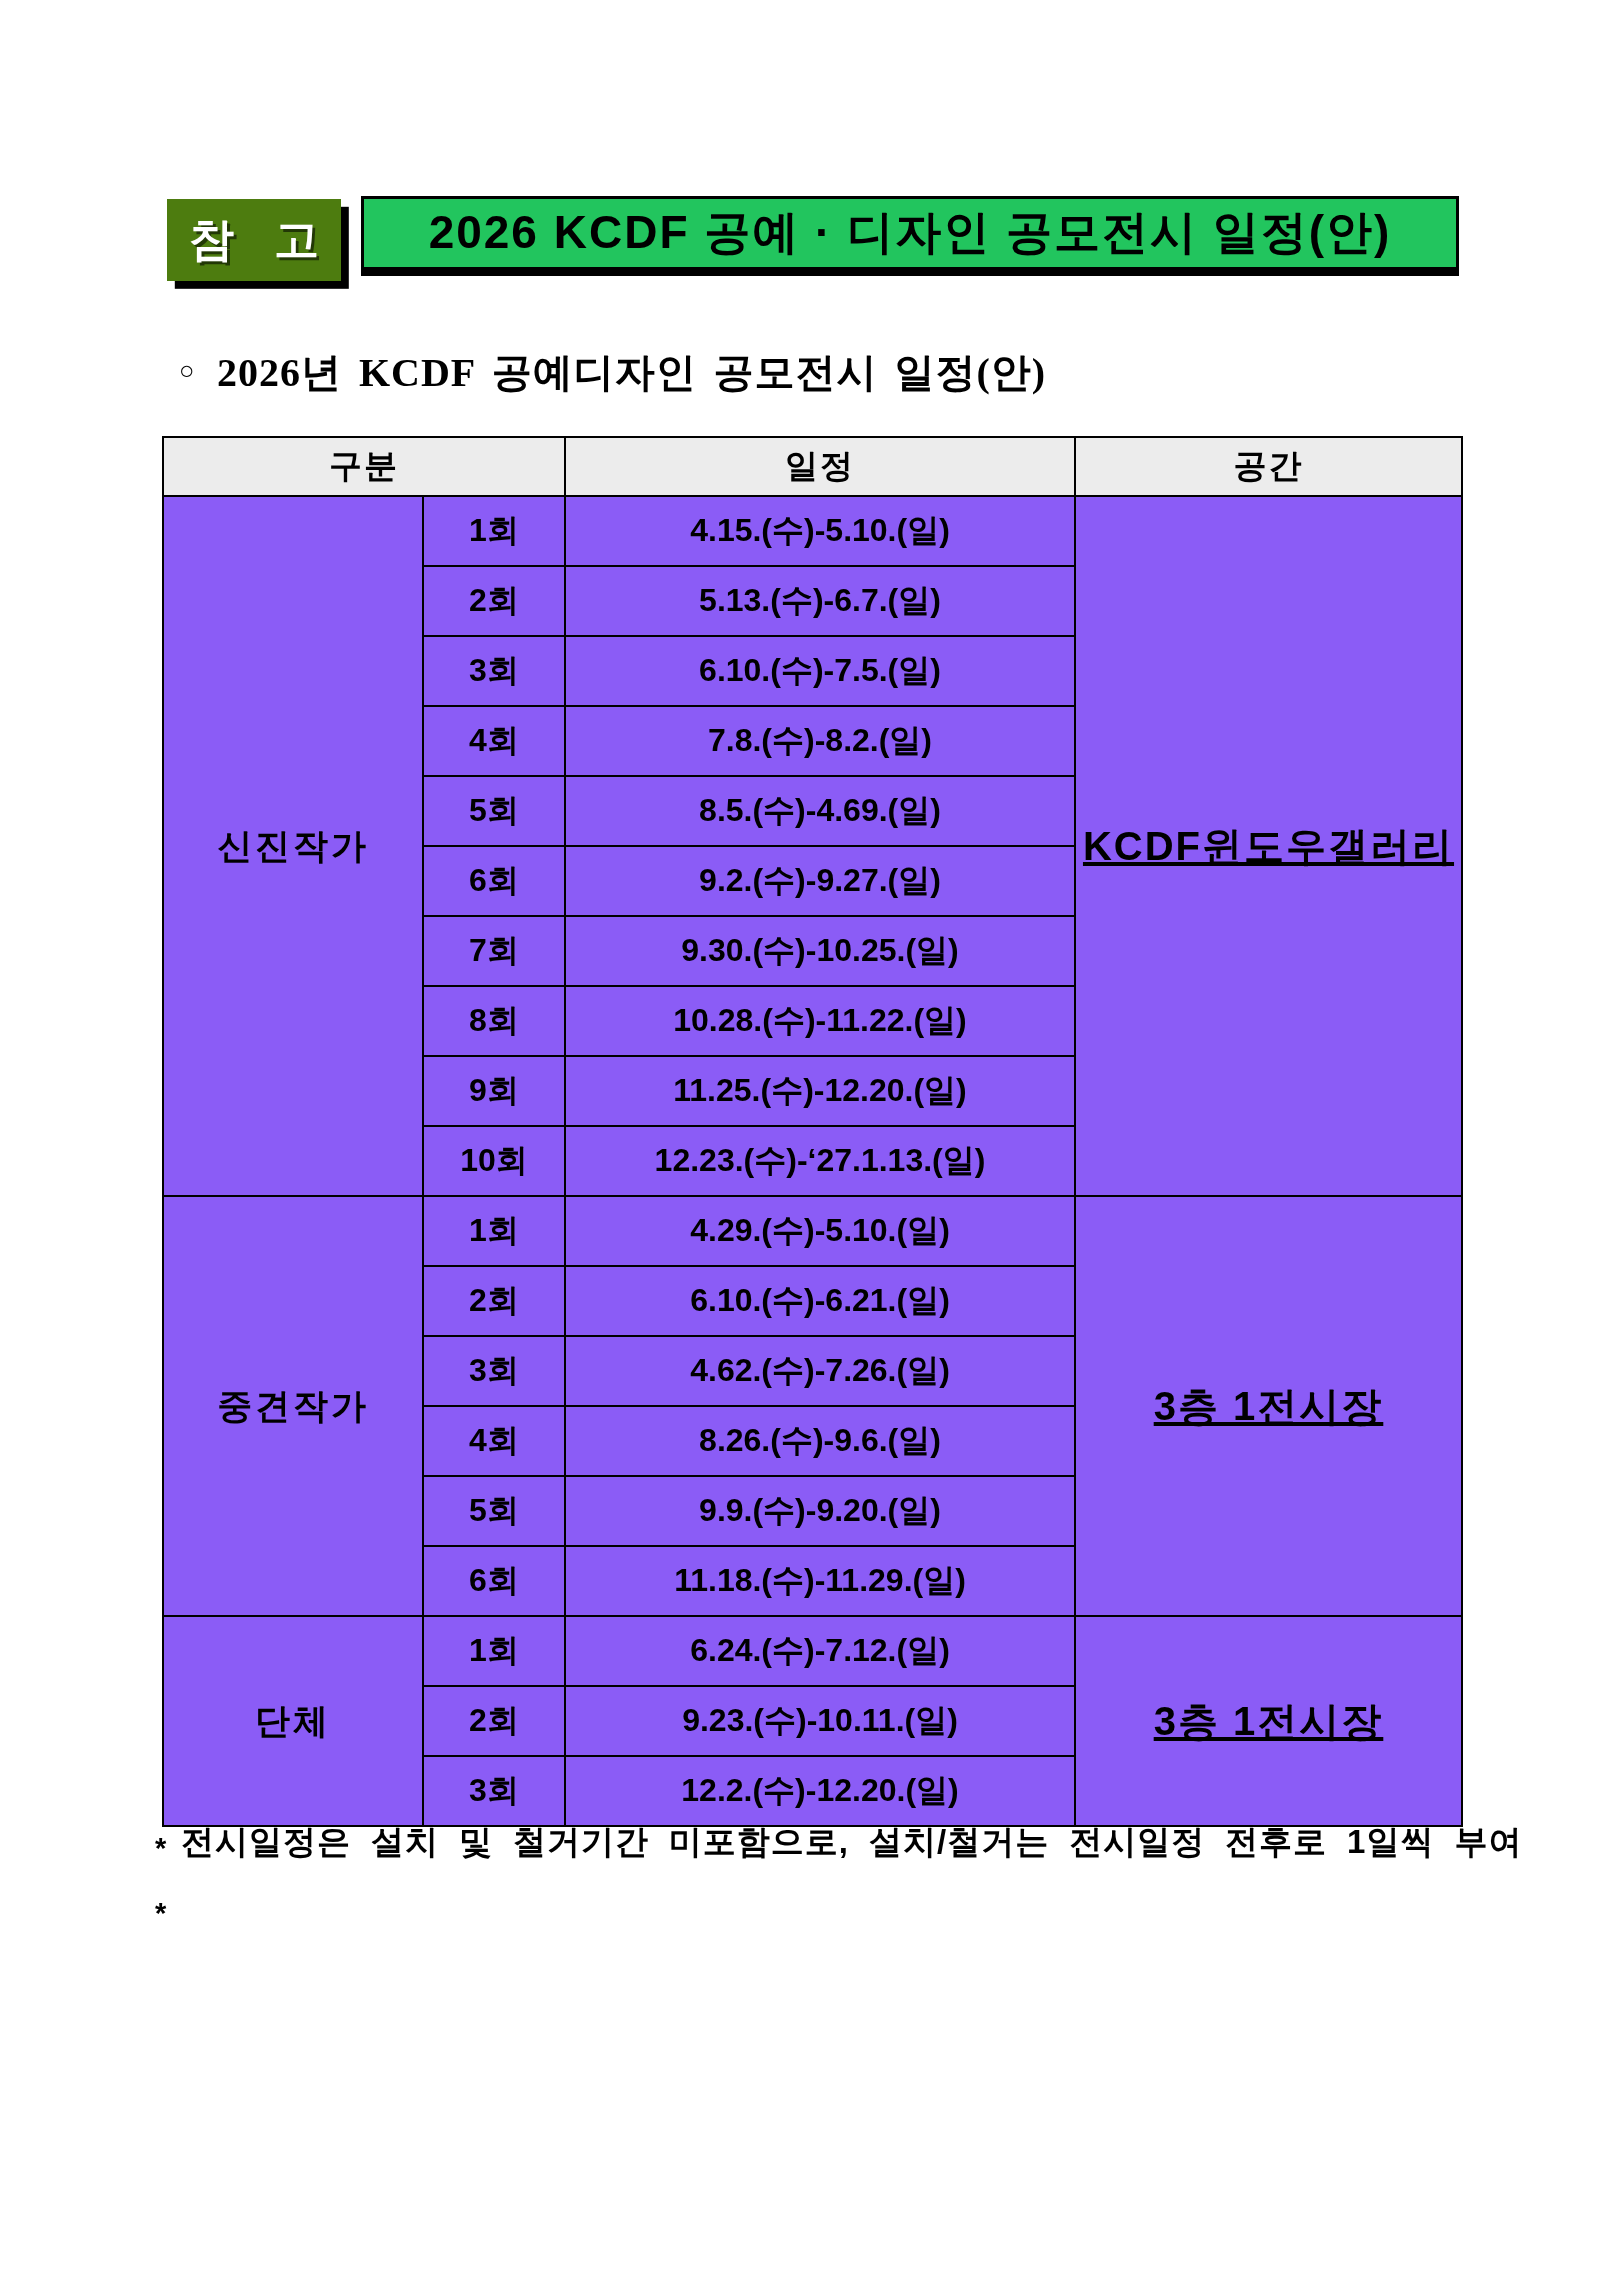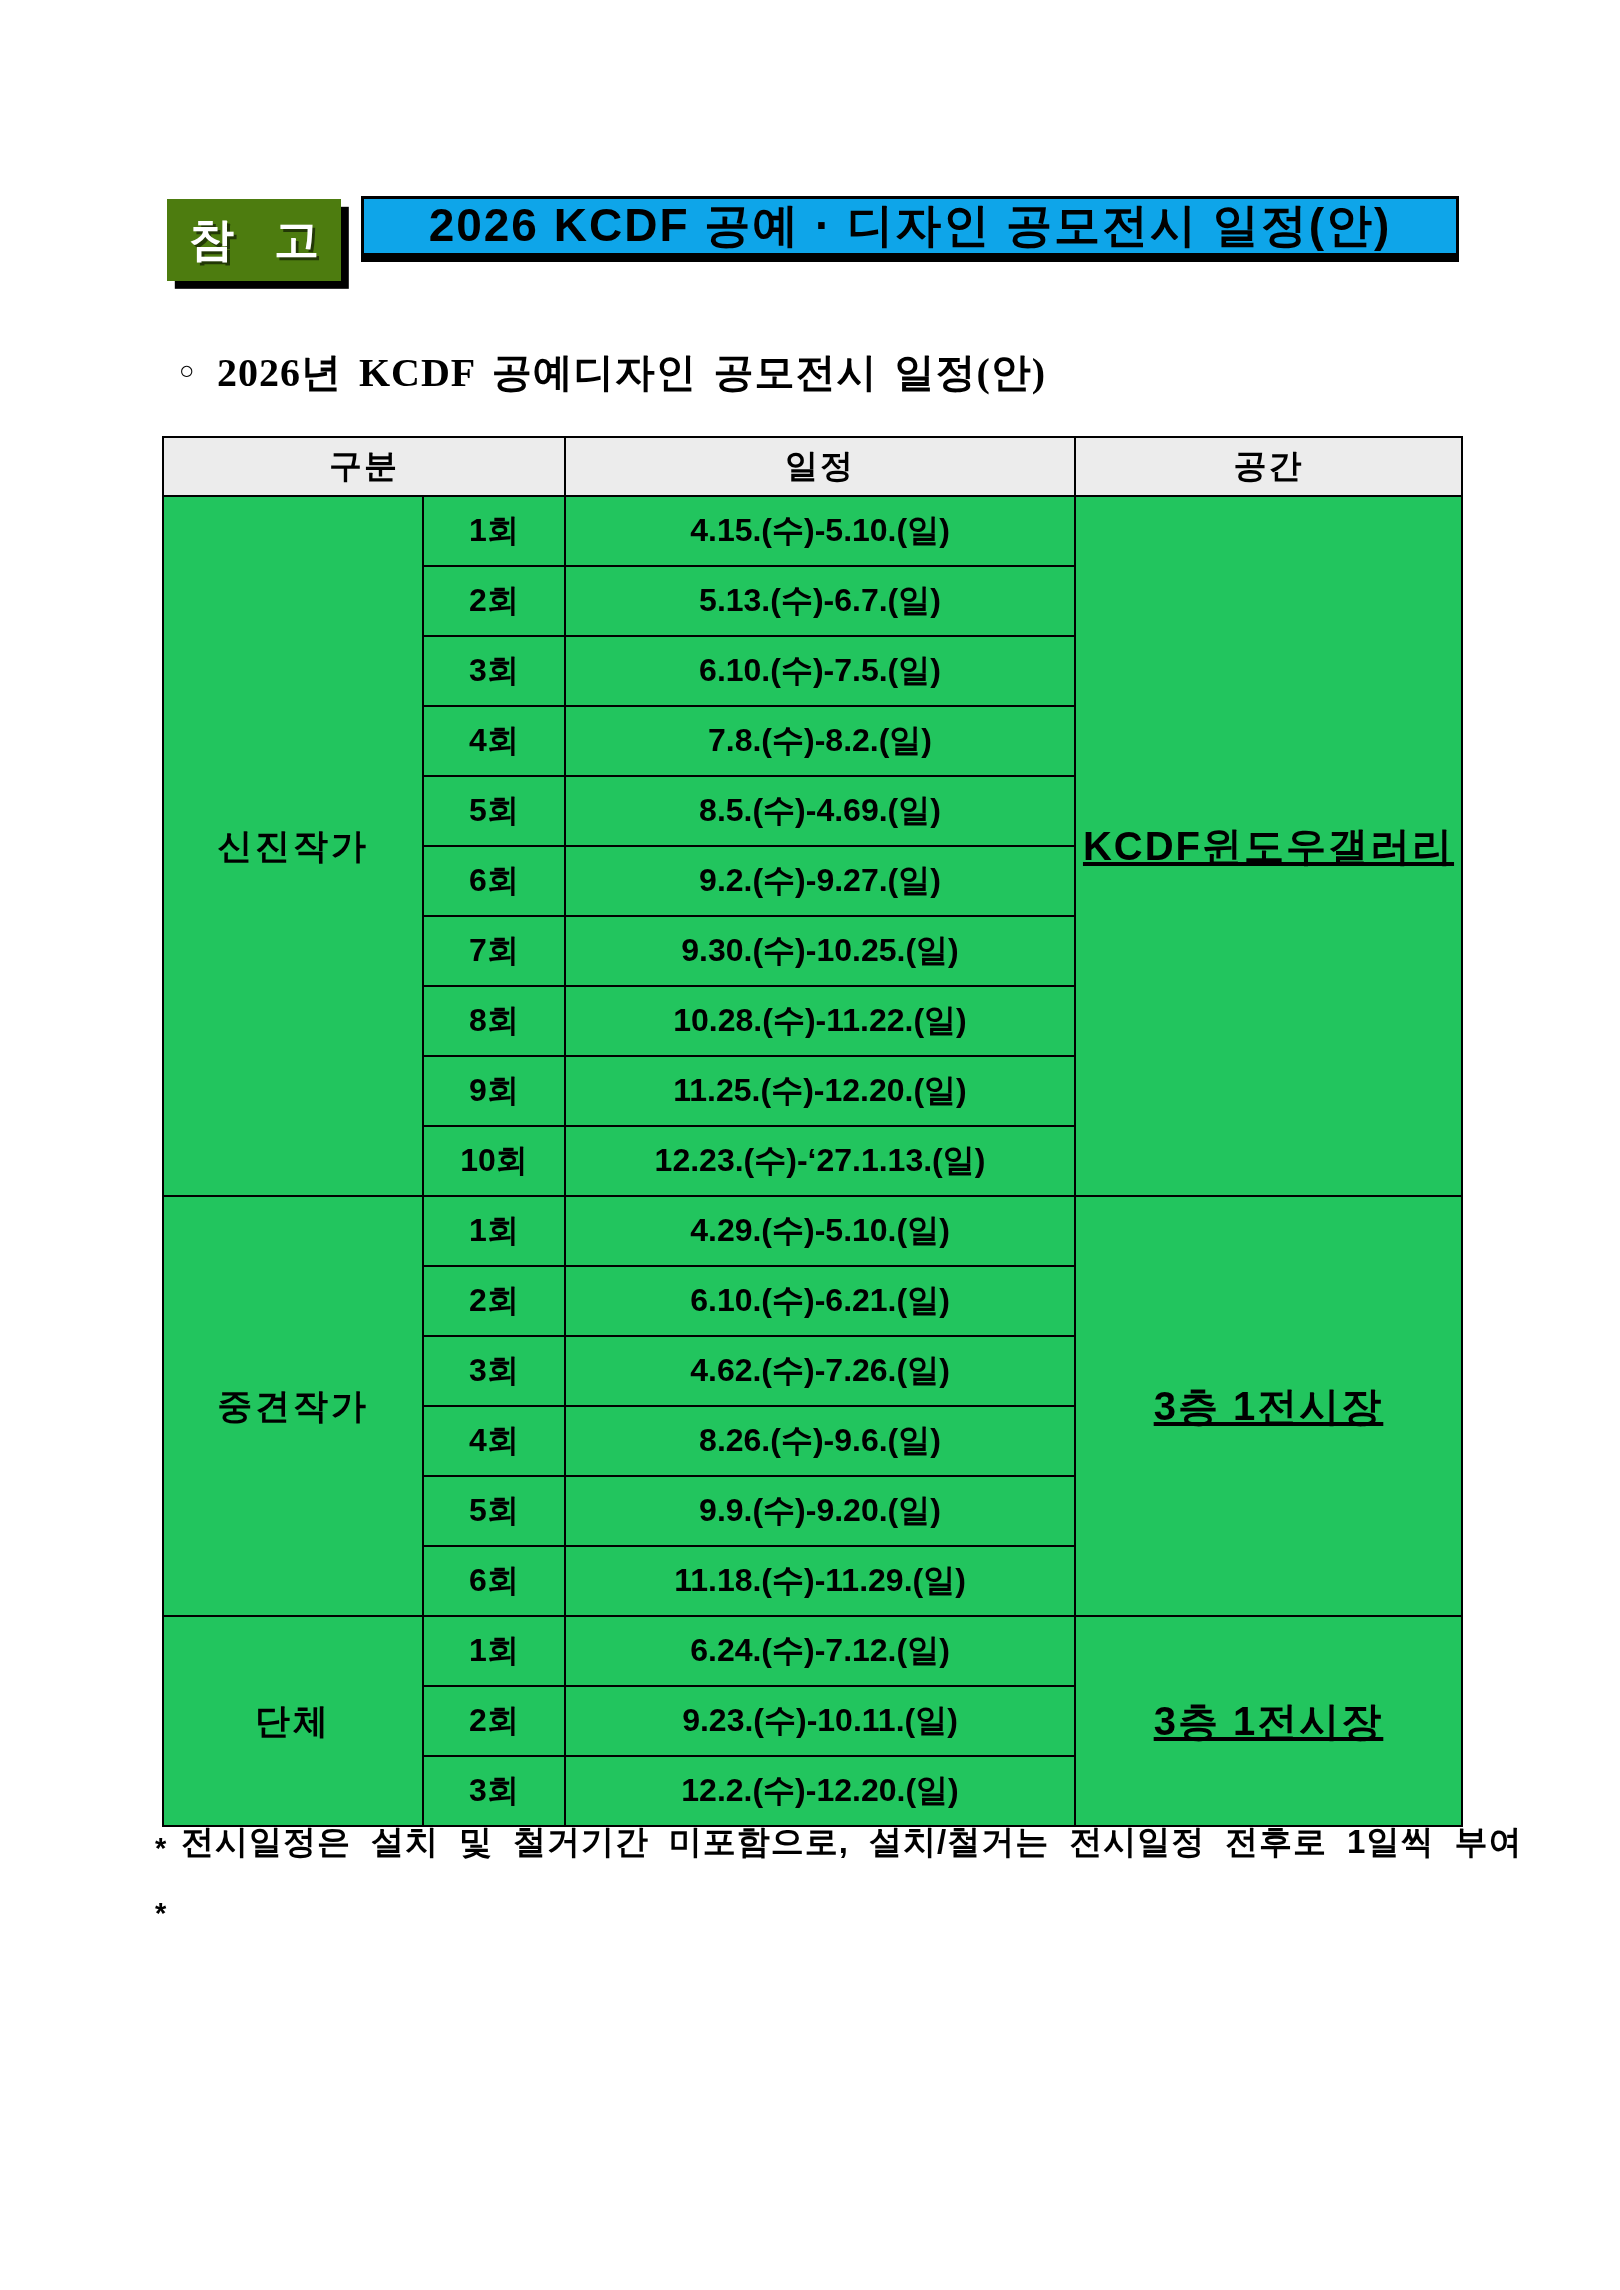--- a/index.html
+++ b/index.html
@@ -26,25 +26,25 @@
     font-size: 45px; font-weight: bold;
     letter-spacing: 13.7px;
     text-indent: 13.7px; 
     text-shadow: 2.9px 2.9px 0 rgba(0,0,0,0.55);
   }
 
   
   .title-box {
     position: absolute;
     left: 361px; top: 196px;
-    width: 1098px; height: 66px;
+    width: 1098px; height: 80px;
     box-sizing: border-box;
     border: 3.9px solid #000;
     border-bottom-width: 9.8px;
-    background: #0ea5e9;
+    background: #22c55e;
     display: flex; align-items: center; justify-content: center;
     font-size: 46px; font-weight: bold;
     letter-spacing: 2px;
   }
 
   
   .subtitle {
     position: absolute;
     left: 179px; top: 345px;
     display: flex; align-items: center;
@@ -87,21 +87,21 @@
   .schedule-table th {
     height: 57px;
     background: #ececec;
     font-size: 33px;
     letter-spacing: 2px;
     border-bottom-width: 2.9px;
   }
   .schedule-table td {
     height: 68px;
     font-size: 32px;
-    background: #22c55e;
+    background: #8b5cf6;
   }
   .schedule-table td.group-cell { font-size: 35px; letter-spacing: 2.9px; }
   .schedule-table td.space-cell { font-size: 40px; letter-spacing: 2px; text-decoration: underline; }
   .schedule-table tr.group-start td { border-top-width: 2.9px; }
 
   
   .footnotes {
     position: absolute;
     left: 155px; top: 1819px;
     width: 1333px;

